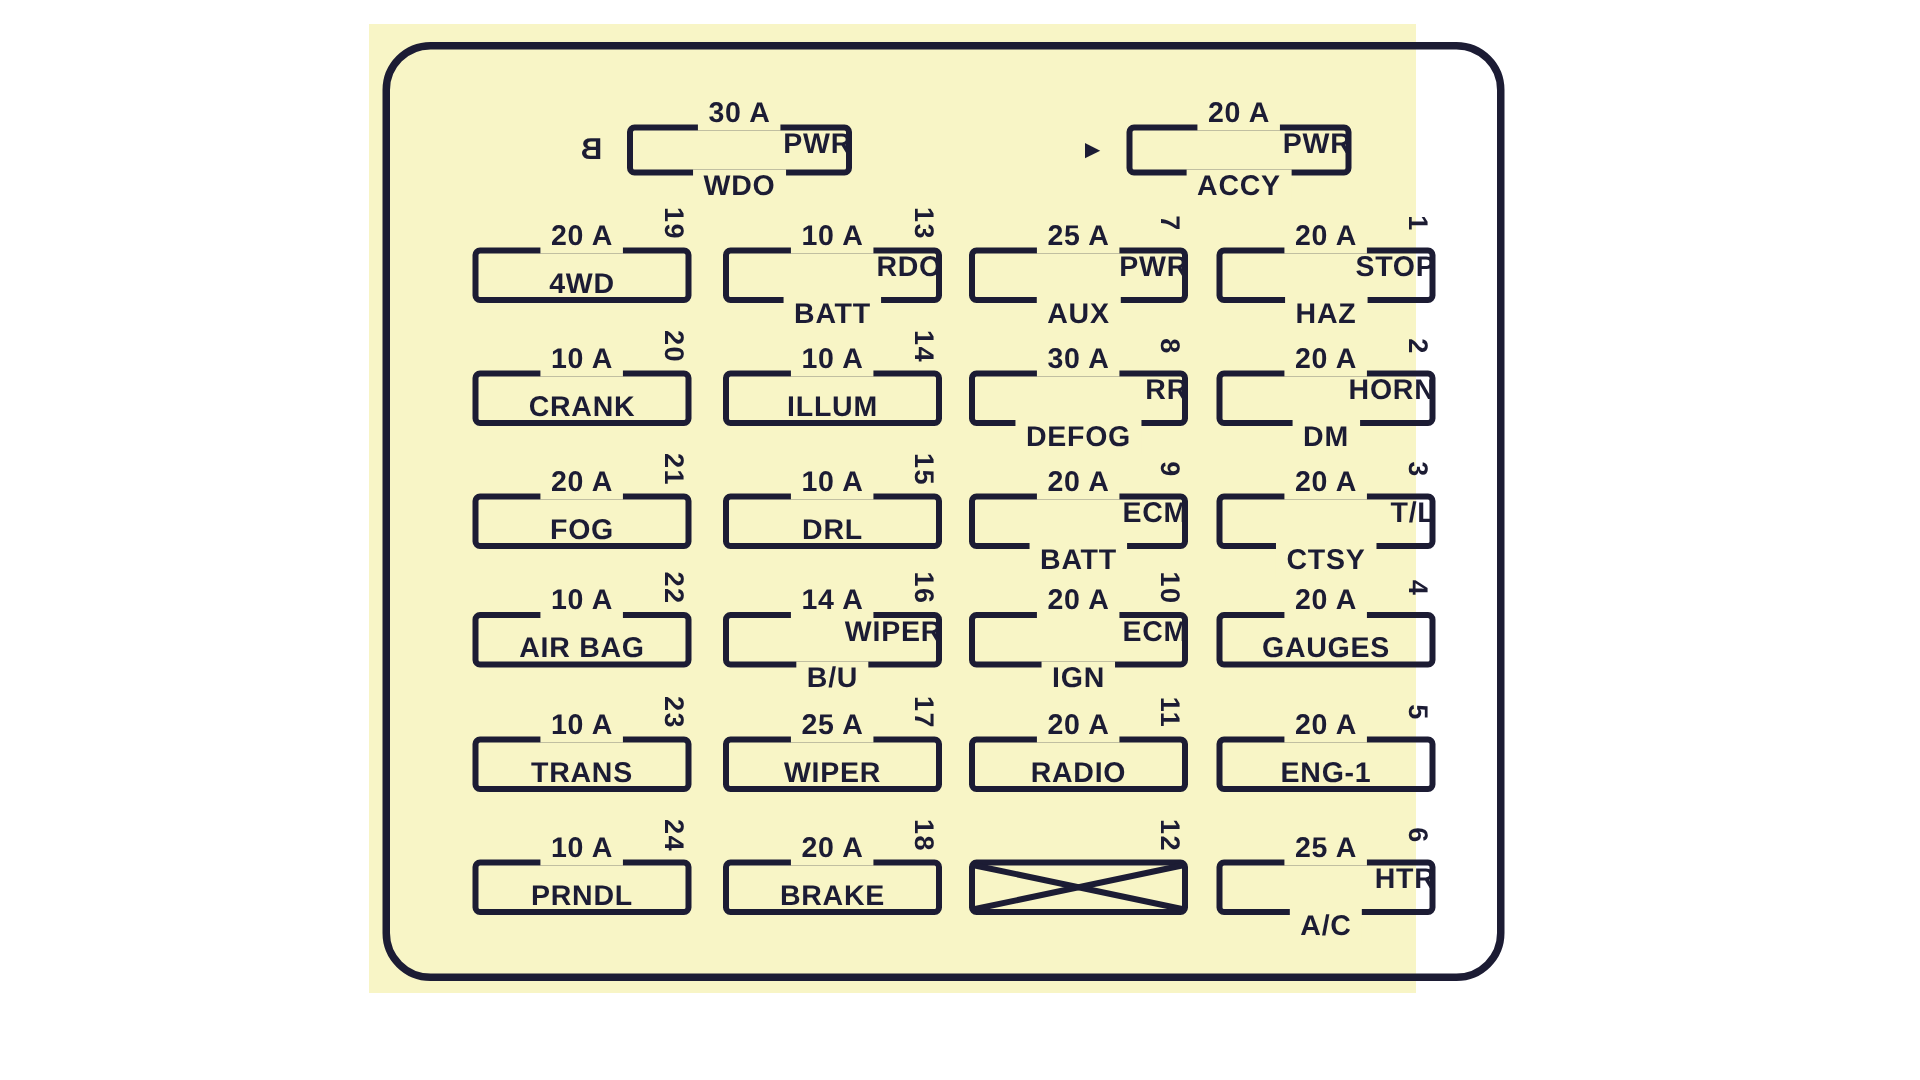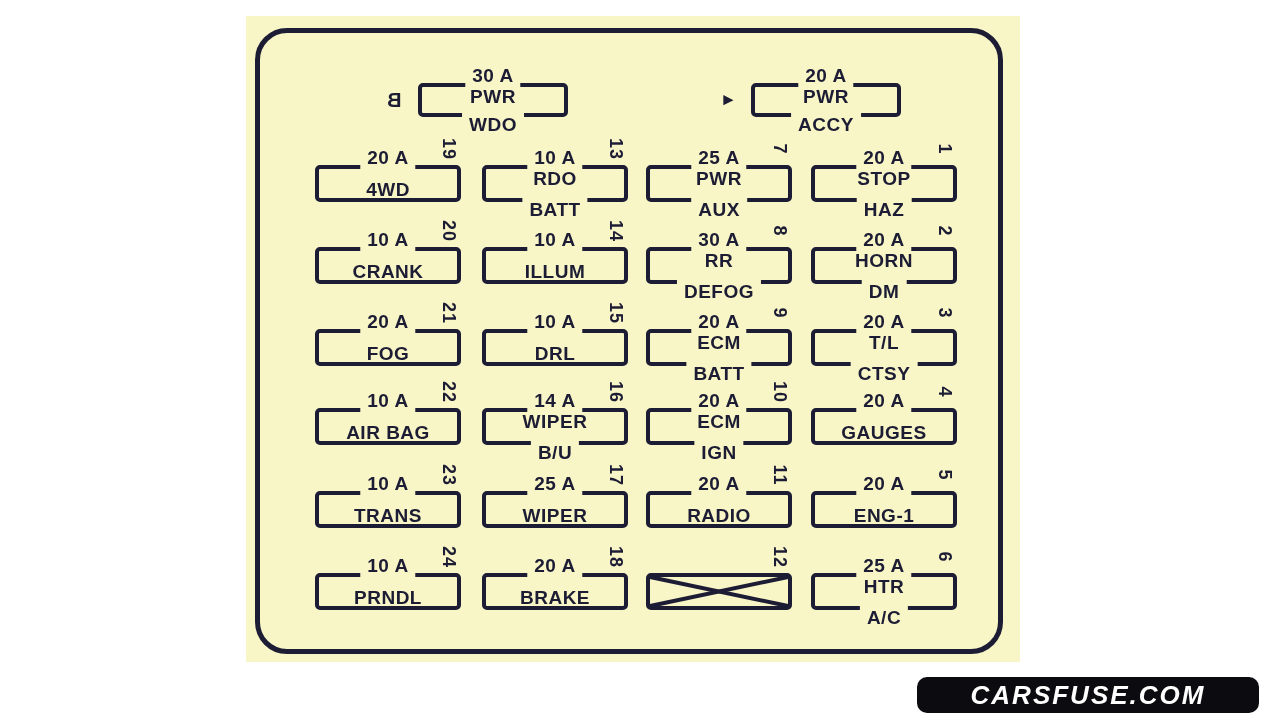--- a/index.html
+++ b/index.html
@@ -9,21 +9,21 @@
     width: 1280px;
     height: 720px;
     overflow: hidden;
     background: #ffffff;
     font-family: "Liberation Sans", sans-serif;
     color: #1c1c34;
   }
   .panel {
     position: absolute;
     left: 246px; top: 16px;
-    width: 774px; height: 646px;
+    width: 698px; height: 646px;
     background: #f8f5c6;
   }
   .frame {
     position: absolute;
     left: 9px; top: 12px;
     width: 748px; height: 626px;
     border: 5px solid #1c1c34;
     border-radius: 32px;
   }
   .fuse { position: absolute; }
@@ -50,21 +50,21 @@
     width: 44px; height: 22px;
     display: flex; align-items: center; justify-content: center;
     transform: rotate(90deg);
     transform-origin: center;
     font-size: 18px; font-weight: 700;
     letter-spacing: 1px;
   }
   .fuse .l1 {
     position: absolute;
     left: 0; right: 0;
-    text-align: center;
+    text-align: right;
     font-size: 19px; font-weight: 700;
     letter-spacing: 0.5px;
     white-space: nowrap;
   }
   .fuse.single .l1 { top: 0; bottom: 0; display: flex; align-items: center; justify-content: center; margin-top: 12px; }
   .fuse.double .l1 { top: 3px; }
   .fuse .l2 {
     position: absolute;
     bottom: -19px; left: 50%;
     transform: translateX(-50%);
@@ -275,16 +275,13 @@
         </div>
         <div class="fuse double" style="left: 565px; top: 557px; width: 146px; height: 37px;">
           <div class="box"></div>
           <span class="amp">25 A</span>
           <span class="num">6</span>
           <span class="l1">HTR</span>
           <span class="l2">A/C</span>
         </div>
       </div>
   </div>
-  <div class="watermark">
-    <span>CARSFUSE.COM</span>
-  </div>
 </div>
 
 </body></html>

